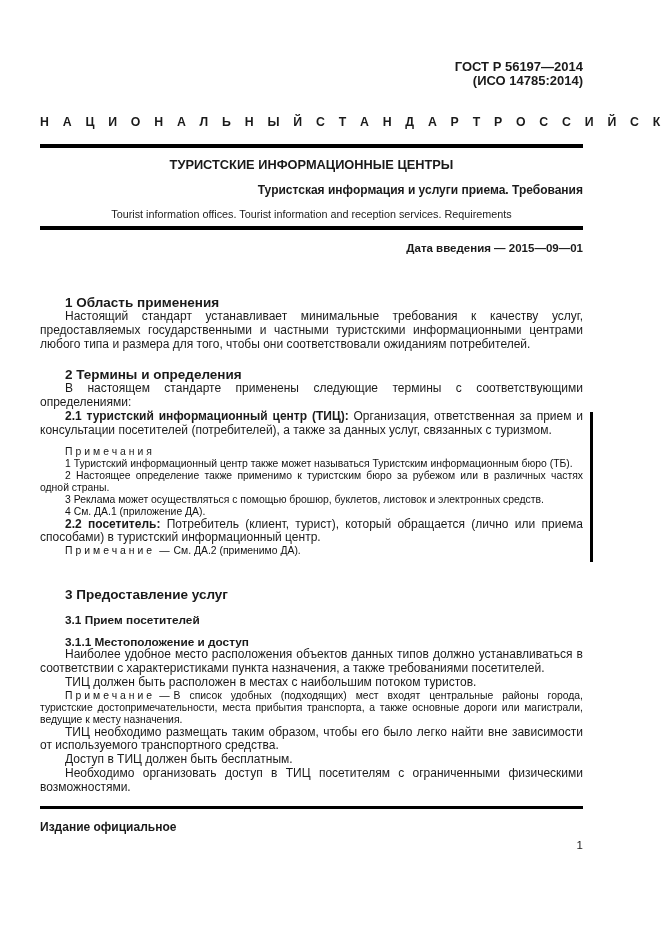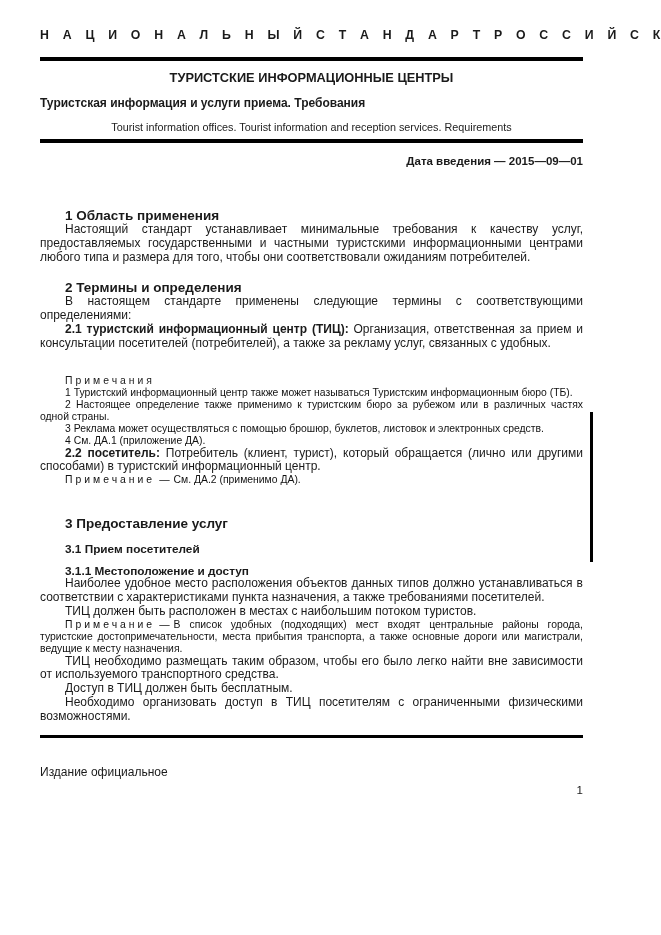--- a/index.html
+++ b/index.html
@@ -35,21 +35,21 @@
   }
   .rule{height:4px;background:#000;border:0;margin:0;}
   .rule1{margin-top:15px;}
   .rule2{margin-top:6px;}
   .rule-footer{height:3px;background:#000;margin-top:11px;}
   .title-ru{
     margin-top:10px;text-align:center;
     font-weight:bold;font-size:12.8px;line-height:13px;
   }
   .subtitle-ru{
-    margin-top:13px;text-align:left;
+    margin-top:13px;text-align:right;
     font-weight:bold;font-size:12px;line-height:12px;
   }
   .title-en{
     margin-top:13px;text-align:center;
     font-size:10.8px;line-height:11px;color:#222;
   }
   .date-line{
     margin-top:12px;text-align:right;
     font-weight:bold;font-size:11.5px;line-height:12px;
   }
@@ -79,79 +79,83 @@
   .mt4{margin-top:4px;}
   .mt5{margin-top:5px;}
   p.note{
     margin:0;
     font-size:10.4px;line-height:12px;
     text-align:justify;
     text-indent:25px;
     color:#111;
   }
   .notes-label{
-    margin-top:24px;
+    margin-top:8px;
     font-size:10.4px;line-height:12px;
     margin-left:25px;
     letter-spacing:3px;
   }
   .note-label-sp{letter-spacing:3px;}
   .note-dash-gap{margin:0 4px 0 4px;}
   b.inline{font-weight:bold;}
   
   .change-bar{
     position:absolute;
     left:590px;top:412px;
     width:3px;height:150px;
     background:#000;
   }
   
   .edition{
-    margin-top:27px;
-    font-weight:normal;font-size:12px;line-height:14px;
+    margin-top:11px;
+    font-weight:bold;font-size:12px;line-height:14px;
   }
   .page-num{
     margin-top:5px;
     text-align:right;
     font-size:11.5px;line-height:13px;
   }
 </style>
 </head>
 <body>
 
 <div class="page">
 
+  <div class="doc-numbers">
+    <div>ГОСТ Р 56197—2014</div>
+    <div>(ИСО 14785:2014)</div>
+  </div>
 
   <div class="federation">Н А Ц И О Н А Л Ь Н Ы Й   С Т А Н Д А Р Т   Р О С С И Й С К О Й   Ф Е Д Е Р А Ц И И</div>
 
   <div class="rule rule1"></div>
 
   <div class="title-ru">ТУРИСТСКИЕ ИНФОРМАЦИОННЫЕ ЦЕНТРЫ</div>
   <div class="subtitle-ru">Туристская информация и услуги приема. Требования</div>
   <div class="title-en">Tourist information offices. Tourist information and reception services. Requirements</div>
 
   <div class="rule rule2"></div>
 
   <div class="date-line">Дата введения — 2015—09—01</div>
 
   <div class="h-main h1-first">1 Область применения</div>
   <p class="body mt9">Настоящий стандарт устанавливает минимальные требования к качеству услуг, предоставляемых государственными и частными туристскими информационными центрами любого типа и размера для того, чтобы они соответствовали ожиданиям потребителей.</p>
 
   <div class="h-main h2-sec">2 Термины и определения</div>
   <p class="body mt9">В настоящем стандарте применены следующие термины с соответствующими определениями:</p>
 
-  <p class="body"><b class="inline">2.1 туристский информационный центр (ТИЦ):</b> <span>Организация, ответственная за прием и консультации посетителей (потребителей), а также за рекламу услуг, связанных с удобных.</span></p>
+  <p class="body"><b class="inline">2.1 туристский информационный центр (ТИЦ):</b> <span>Организация, ответственная за прием и консультации посетителей (потребителей), а также за данных услуг, связанных с туризмом.</span></p>
 
   <div class="notes-label">Примечания</div>
   <p class="note">1 Туристский информационный центр также может называться Туристским информационным бюро (ТБ).</p>
   <p class="note">2 Настоящее определение также применимо к туристским бюро за рубежом или в различных частях одной страны.</p>
   <p class="note">3 Реклама может осуществляться с помощью брошюр, буклетов, листовок и электронных средств.</p>
   <p class="note">4 См. ДА.1 (приложение ДА).</p>
 
-  <p class="body mt7"><b class="inline">2.2 посетитель:</b> <span>Потребитель (клиент, турист), который обращается (лично или другими способами) в туристский информационный центр.</span></p>
+  <p class="body mt7"><b class="inline">2.2 посетитель:</b> <span>Потребитель (клиент, турист), который обращается (лично или приема способами) в туристский информационный центр.</span></p>
 
   <p class="note mt4"><span class="note-label-sp">Примечание</span><span class="note-dash-gap">—</span><span>См. ДА.2 (применимо ДА).</span></p>
 
   <div class="h-main h3-sec">3 Предоставление услуг</div>
   <div class="h-sub sub31">3.1 Прием посетителей</div>
   <div class="h-sub sub311">3.1.1 Местоположение и доступ</div>
 
   <p class="body">Наиболее удобное место расположения объектов данных типов должно устанавливаться в соответствии с характеристиками пункта назначения, а также требованиями посетителей.</p>
   <p class="body">ТИЦ должен быть расположен в местах с наибольшим потоком туристов.</p>
 

